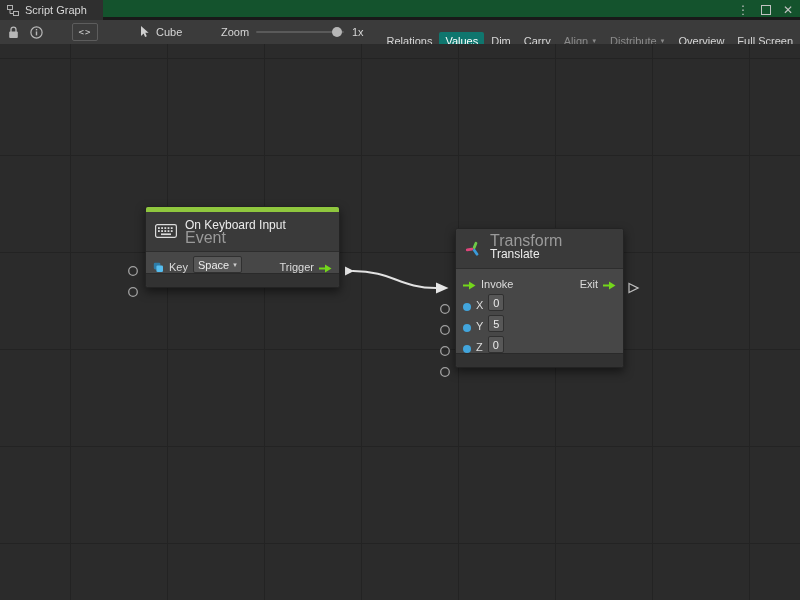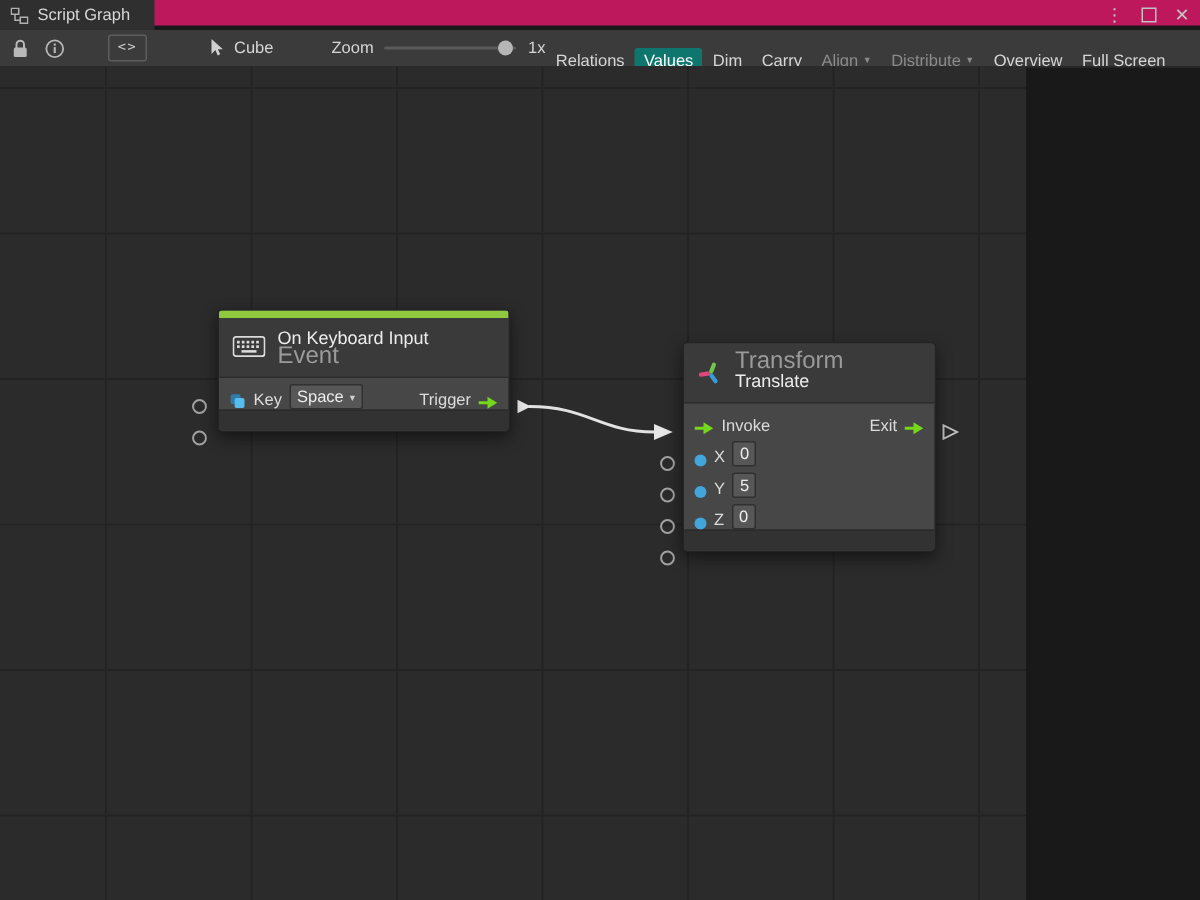--- a/index.html
+++ b/index.html
@@ -1,45 +1,45 @@
 <!DOCTYPE html>
 <html><head>
 <meta charset="utf-8">
 <style>
   html,body{margin:0;padding:0}
   body{width:800px;height:600px;position:relative;overflow:hidden;background:#191919;
        font-family:"Liberation Sans",sans-serif;}
 
   
-  .titlebar{position:absolute;left:0;top:0;width:800px;height:17px;background:#be185d}
+  .titlebar{position:absolute;left:0;top:0;width:800px;height:17px;background:#14532d}
   .tab{position:absolute;left:0;top:0;height:20px;display:flex;align-items:center;gap:6px;
        padding:0 16px 0 7px;background:#2f2f2f;color:#d8d8d8;font-size:11px}
   .win-controls{position:absolute;right:7px;top:0;height:20px;display:flex;align-items:center;
        gap:12px;color:#c2c2c2;font-size:12px}
   .maxbox{width:8px;height:8px;border:1px solid #c2c2c2;display:inline-block}
 
   
   .toolbar{position:absolute;left:0;top:20px;width:800px;height:24px;background:#3b3b3b;
        border-bottom:1px solid #262626;color:#d6d6d6;font-size:11px}
   .tb-abs{position:absolute;top:0;height:24px;display:flex;align-items:center;gap:5px}
   .codebox{width:24px;height:16px;border:1px solid #5d5d5d;border-radius:2px;display:flex;
        align-items:center;justify-content:center;font-size:9px;color:#cdcdcd;
        font-family:"DejaVu Sans Mono",monospace;letter-spacing:1px}
   .slider{position:relative;width:88px;height:2px;background:#5a5a5a;border-radius:1px}
   .slider .handle{position:absolute;left:76px;top:-4px;width:10px;height:10px;border-radius:50%;
        background:#b6b6b6}
-  .tb-buttons{position:absolute;right:17px;top:0;height:41px;display:flex;align-items:center;gap:1px}
+  .tb-buttons{position:absolute;right:1px;top:0;height:41px;display:flex;align-items:center;gap:1px}
   .tb-btn{padding:3px 6px;border-radius:2px;display:flex;align-items:center;gap:3px;color:#d6d6d6;
        white-space:nowrap}
   .tb-btn.active{background:#0f766e;color:#fff}
   .tb-btn.disabled{color:#8b8b8b}
   .tb-btn .dd{font-size:6px;margin-top:1px}
 
   
-  .canvas{position:absolute;left:0;top:44px;width:684px;height:556px;background-color:#2b2b2b;
+  .canvas{position:absolute;left:0;top:44px;width:800px;height:556px;background-color:#2b2b2b;
        background-image:linear-gradient(to right,#232323 1px,transparent 1px),
                         linear-gradient(to bottom,#232323 1px,transparent 1px);
        background-size:97px 97px;background-position:-27px 14px}
   .wires{position:absolute;left:0;top:0;width:800px;height:556px}
 
   
   .node{position:absolute;background:#474747;border:1px solid #232323;border-radius:3px;
        overflow:hidden;box-shadow:0 4px 10px rgba(0,0,0,.5);font-size:11px;color:#e0e0e0}
   .event-strip{height:5px;background:#8fc73e}
   .node-header{background:#3a3a3a;border-bottom:1px solid #2d2d2d;display:flex;align-items:center;

